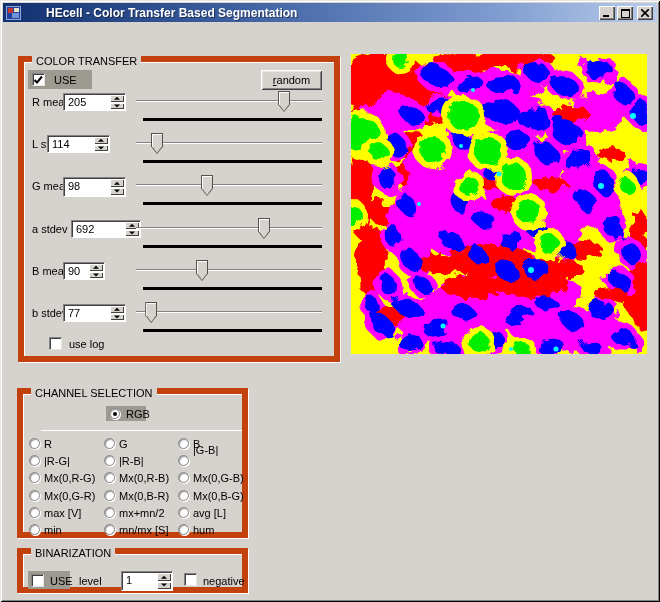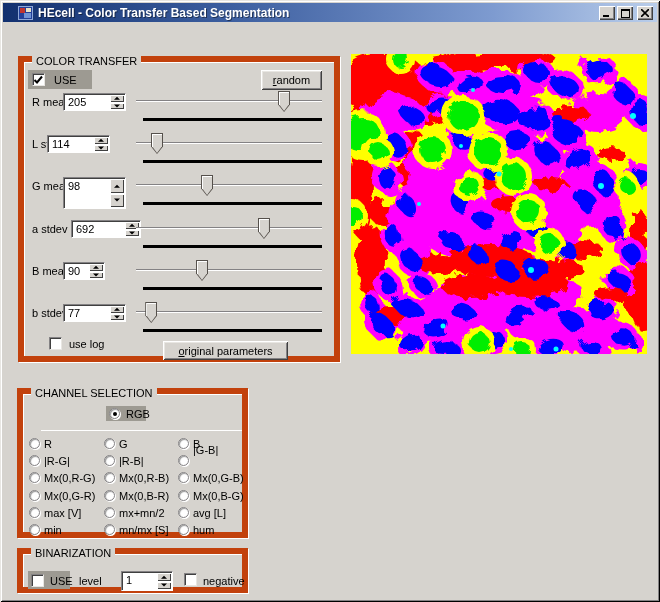--- a/index.html
+++ b/index.html
@@ -8,21 +8,21 @@
     position:relative;width:660px;height:602px;background:#d6d3ce;
     font-family:"Liberation Sans",sans-serif;font-size:11px;color:#000;
     box-shadow:inset 1px 1px 0 #e8e6e2, inset -1px -1px 0 #000,
                inset 2px 2px 0 #fff,    inset -2px -2px 0 #848284;
     overflow:hidden;
   }
   
   .titlebar{
     position:absolute;left:3px;top:3px;width:654px;height:19px;
     background:linear-gradient(90deg,#12306f 0%,#3d5fa0 35%,#7e9bd0 75%,#b9cdea 100%);
-    display:flex;align-items:center;padding-left:15px;
+    display:flex;align-items:center;padding-left:3px;gap:20px;
   }
   .app-icon{width:15px;height:14px;position:relative;background:#23409a;border:1px solid #8fa8d8;flex:none;}
   .app-icon .sq{position:absolute;}
   .app-icon .sq.r{left:1px;top:1px;width:5px;height:5px;background:#c03530;}
   .app-icon .sq.c{left:7px;top:1px;width:5px;height:4px;background:#e9e2c6;}
   .app-icon .sq.b{left:5px;top:6px;width:7px;height:5px;background:#6f93d6;}
   .title-text{color:#fff;font-weight:bold;font-size:12px;margin-left:5px;
     text-shadow:1px 1px 0 rgba(0,0,0,.45);white-space:nowrap;}
   .tb-buttons{position:absolute;right:4px;top:3px;display:flex;}
   .tbtn{width:16px;height:14px;background:#d6d3ce;margin-left:2px;
@@ -155,21 +155,21 @@
           </div>
         </div>
     </div>
     <div class="slider" style="left:112px;top:71px;width:186px;">
       <div class="track"></div>
       <div class="thumb" style="left: calc(11.3% - 6px);"></div>
     </div>
     <div class="bline" style="left:119px;top:98px;width:179px;"></div>
 
     <div class="lbl" style="left:8px;top:118px;">G mean</div>
-    <div class="spin" style="left:39px;top:115px;width:63px;height:32px;">
+    <div class="spin" style="left:39px;top:115px;width:63px;height:20px;">
       <div class="val">98</div>
       <div class="btns">
           <div class="sbtn">
             <div class="tri-up"></div>
           </div>
           <div class="sbtn">
             <div class="tri-dn"></div>
           </div>
         </div>
     </div>
@@ -231,23 +231,20 @@
       <div class="track"></div>
       <div class="thumb" style="left: calc(8.2% - 6px);"></div>
     </div>
     <div class="bline" style="left:119px;top:267px;width:179px;"></div>
 
     <div class="cb" style="left:25px;top:275px;">
       
     </div>
     <div class="lbl" style="left:45px;top:276px;">use log</div>
 
-    <div class="btn3d" style="left:139px;top:279px;width:125px;height:19px;">
-      <span style="text-decoration:none;">original parameters</span>
-    </div>
   </div>
 
   <div class="group" style="left:17px;top:388px;width:231px;height:150px;">
     <div class="group-label">CHANNEL SELECTION</div>
 
     <div class="hl" style="position:absolute;left:83px;top:12px;width:40px;height:15px;"></div>
     <div class="rb on" style="left:86px;top:14px;">
         <div class="dot"></div>
       </div>
     <div class="lbl" style="left:103px;top:14px;">RGB</div>

